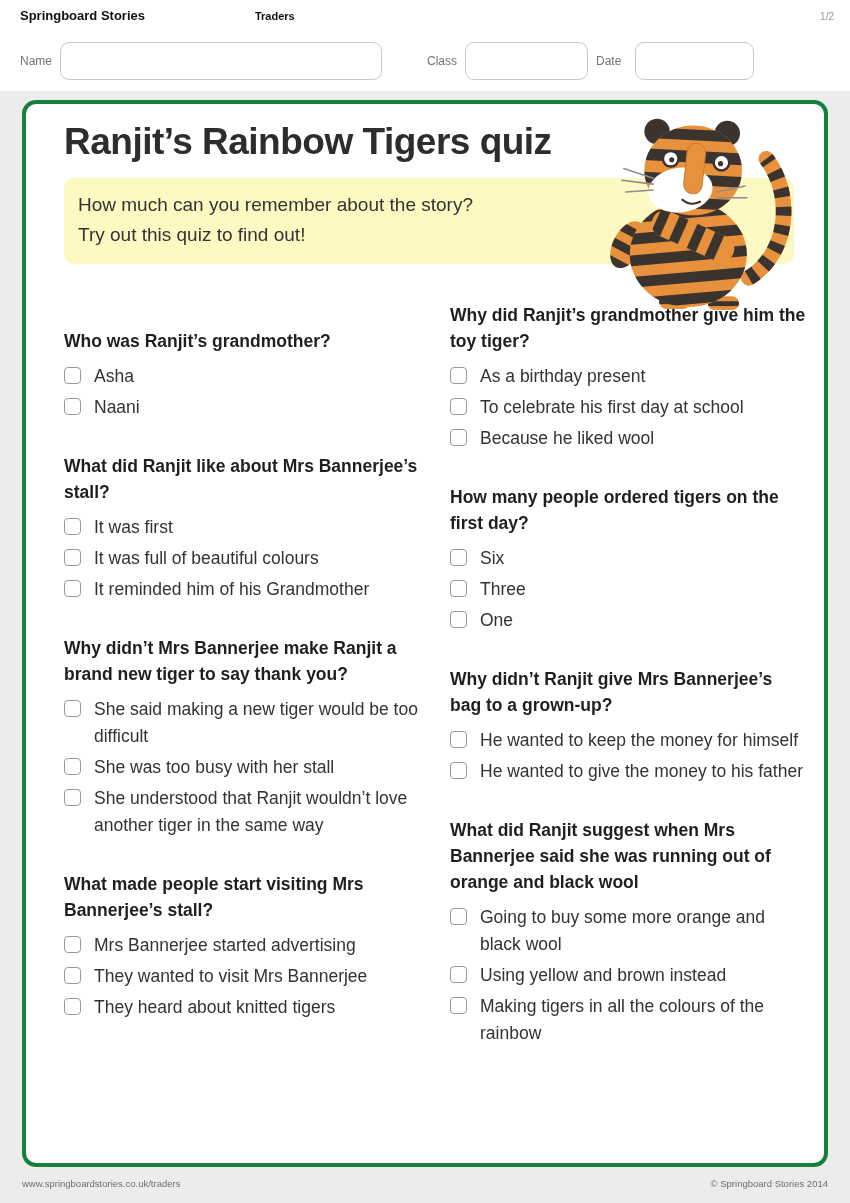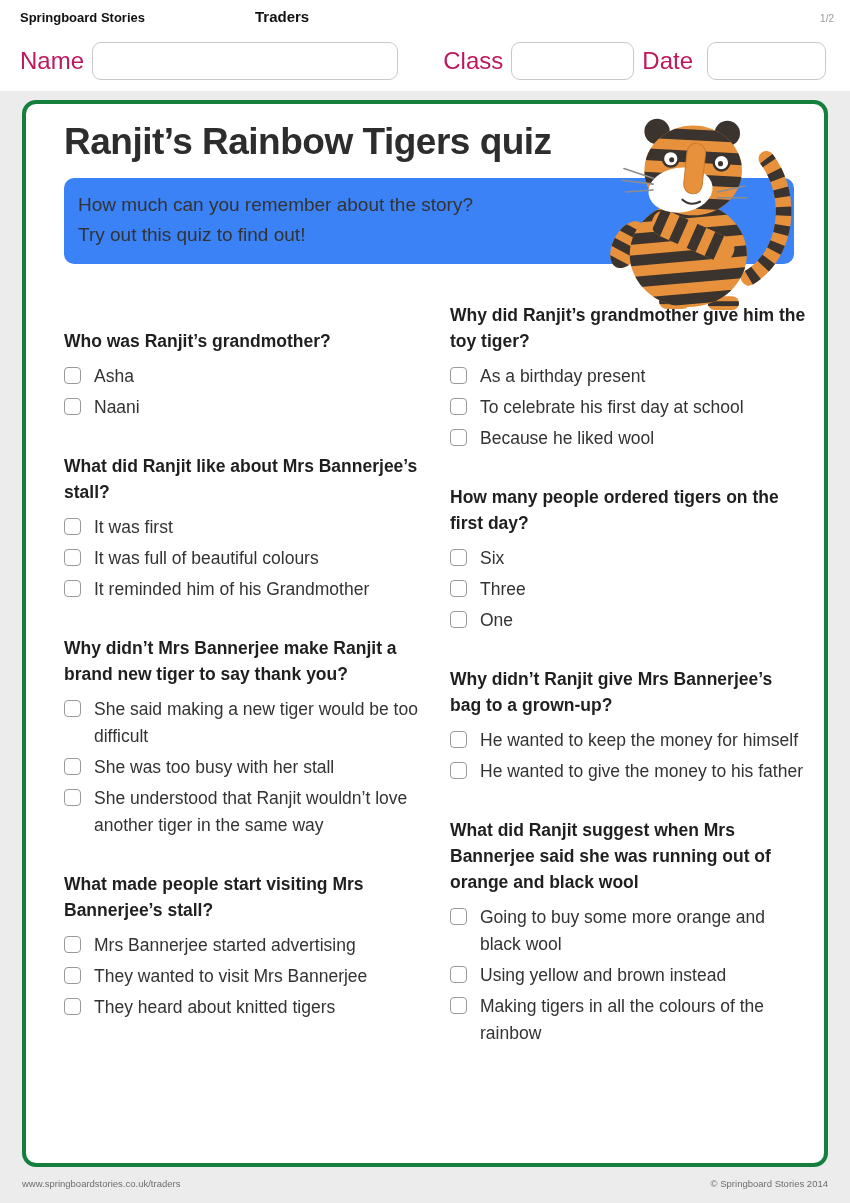--- a/index.html
+++ b/index.html
@@ -17,29 +17,29 @@
   .topband {
     position: absolute; top: 0; left: 0;
     width: 850px; height: 91px;
     background: #ffffff;
   }
   .brandrow {
     position: absolute; top: 8px; left: 20px; right: 16px;
     display: flex; align-items: baseline;
   }
   .brand { font-size: 13px; font-weight: 700; color: #111; }
-  .topic { font-size: 15px; font-weight: 700; color: #111; margin-left: 110px; }
+  .topic { font-size: 11px; font-weight: 700; color: #111; margin-left: 110px; }
   .pagenum { margin-left: auto; font-size: 10px; color: #9a9a9a; }
 
   .fieldsrow {
     position: absolute; top: 42px; left: 20px; right: 24px;
     height: 38px;
     display: flex; align-items: center;
   }
-  .fieldlabel { font-size: 24px; color: #be185d; flex: 0 0 auto; }
+  .fieldlabel { font-size: 12px; color: #737373; flex: 0 0 auto; }
   .fieldbox {
     height: 38px;
     border: 1px solid #c9c9c9;
     border-radius: 9px;
     background: #fff;
     outline: none;
     font-size: 16px; color: #333;
     padding: 0 10px;
     font-family: inherit;
   }
@@ -62,21 +62,21 @@
     font-size: 37px;
     font-weight: 700;
     letter-spacing: -0.5px;
     color: #2d2d2d;
     line-height: 1.2;
     margin-top: 2px;
   }
   .introbox {
     margin-top: 14px;
     width: 730px;
-    background: #3b82f6;
+    background: #fef9c3;
     border-radius: 10px;
     padding: 12px 16px 14px 14px;
   }
   .introbox div {
     font-size: 19px;
     line-height: 30px;
     color: #333;
   }
 
   

